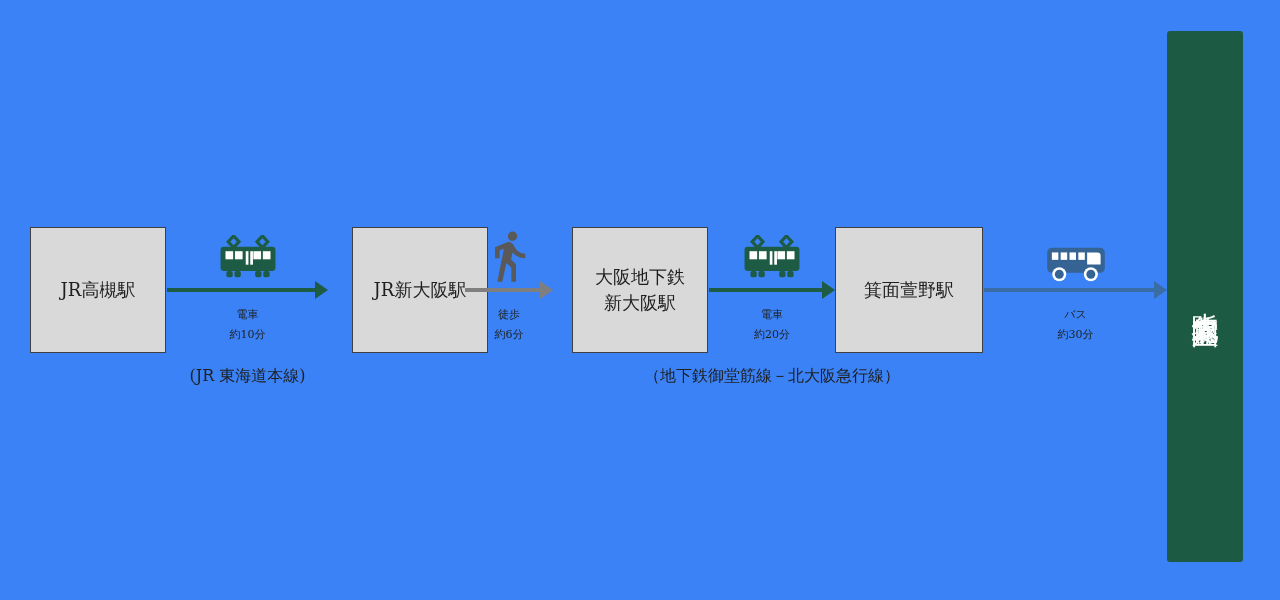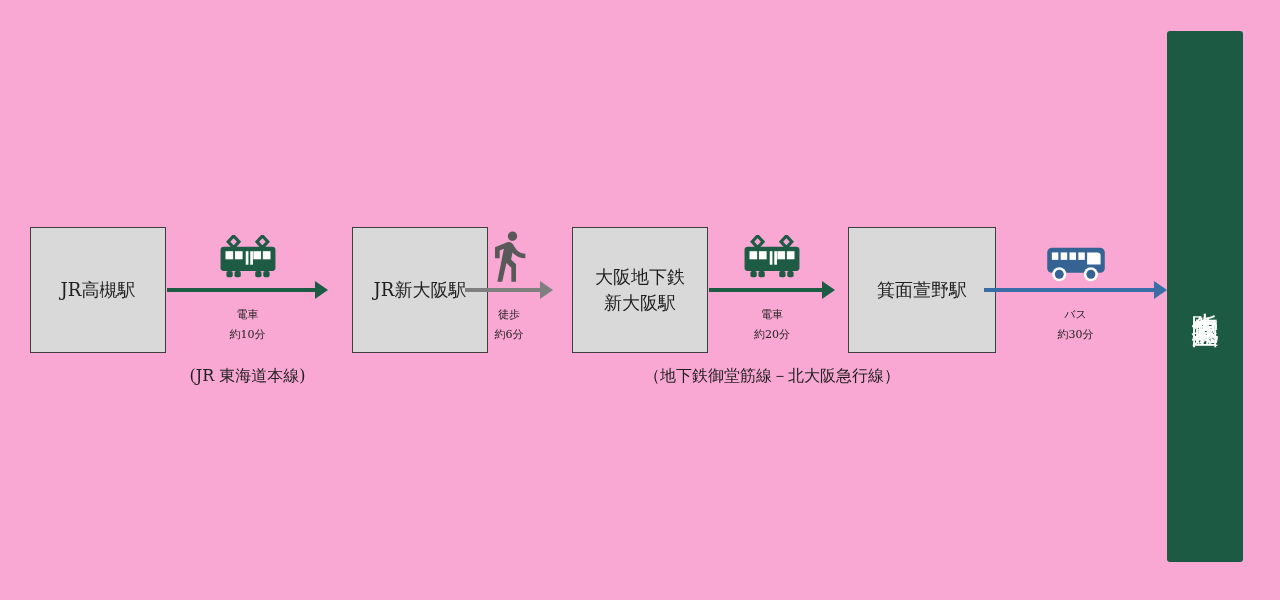--- a/index.html
+++ b/index.html
@@ -1,21 +1,21 @@
 <!DOCTYPE html>
 <html><head>
 <meta charset="utf-8">
 <style>
   * { margin: 0; padding: 0; box-sizing: border-box; }
   html, body { background: #ffffff; }
   .canvas {
     position: relative;
     width: 1280px;
     height: 600px;
-    background: #f9a8d4;
+    background: #3b82f6;
     font-family: "DejaVu Serif", "Liberation Serif", serif;
     color: #1f1f1f;
     overflow: hidden;
   }
 
   
   .station {
     position: absolute;
     top: 227px;
     height: 126px;
@@ -25,21 +25,21 @@
     flex-direction: column;
     align-items: center;
     justify-content: center;
     text-align: center;
     font-size: 18px;
     line-height: 1.45;
   }
   .station--1 { left: 30px;  width: 136px; }
   .station--2 { left: 328px; width: 136px; margin-left: 24px; }
   .station--3 { left: 572px; width: 136px; }
-  .station--4 { left: 835px; width: 148px; margin-left: 13px; }
+  .station--4 { left: 835px; width: 148px; }
 
   
   .segment { position: absolute; top: 225px; height: 170px; }
   .segment--1 { left: 167px; width: 161px; }
   .segment--2 { left: 465px; width: 88px; }
   .segment--3 { left: 709px; width: 126px; }
   .segment--4 { left: 984px; width: 183px; }
 
   .icon-wrap { position: absolute; left: 50%; transform: translateX(-50%); }
   .icon-wrap--train { top: 10px; }

